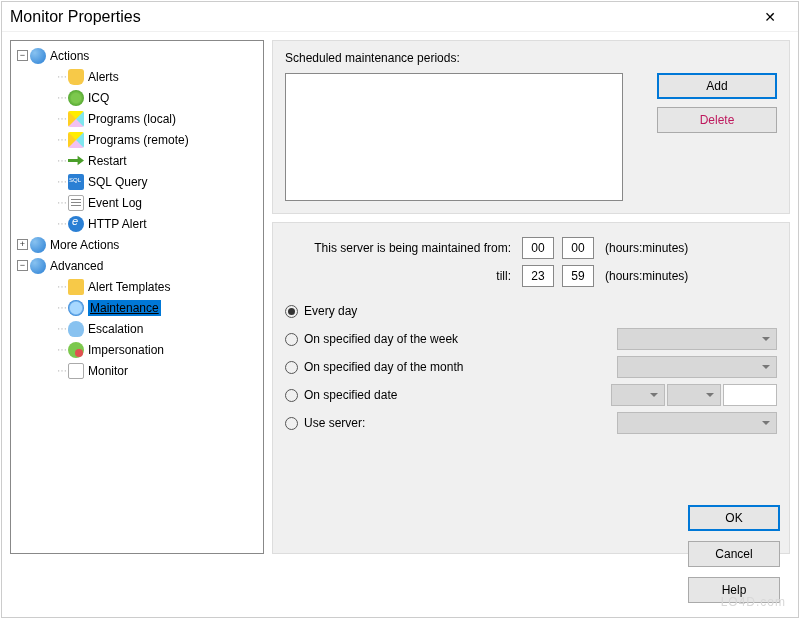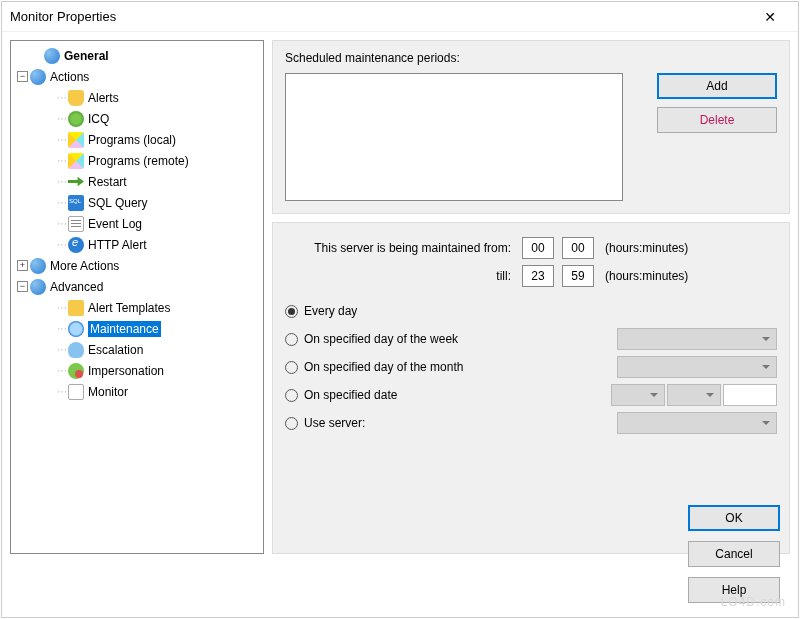--- a/index.html
+++ b/index.html
@@ -1,19 +1,19 @@
 <!DOCTYPE html>
 <html><head>
 <meta charset="utf-8">
 <style>
 * { box-sizing: border-box; font-family: "Segoe UI", Tahoma, sans-serif; font-size: 12px; }
 body { margin: 0; background: #fff; width: 800px; height: 619px; overflow: hidden; }
 .outer { border: 1px solid #ccc; width: 798px; height: 617px; margin: 1px 0 0 1px; position: relative; background: #fff; }
 .titlebar { height: 30px; display: flex; align-items: center; padding: 0 8px; border-bottom: 1px solid #f0f0f0; }
-.titlebar .title { font-size: 13px; }
+.titlebar .title { font-size: 16px; }
 .titlebar .spacer { flex: 1; }
 .close-x { width: 40px; height: 28px; display: flex; align-items: center; justify-content: center; font-size: 14px; }
 .body { display: flex; padding: 8px; gap: 8px; height: 530px; }
 .tree-panel { width: 254px; border: 1px solid #888; background: #fff; padding: 4px 2px; overflow: hidden; }
 .tree { list-style: none; margin: 0; padding: 0; }
 .tree li { display: flex; align-items: center; height: 21px; padding-left: 4px; white-space: nowrap; }
 .tree .exp { width: 11px; height: 11px; border: 1px solid #888; display: inline-flex; align-items: center; justify-content: center; font-size: 9px; line-height: 9px; margin-right: 2px; background: #fff; color: #333; }
 .tree .noexp { width: 13px; display: inline-block; }
 .tree .indent1 { padding-left: 18px; }
 .tree .indent2 { padding-left: 44px; }
@@ -31,21 +31,21 @@
 .icon-ie { background: #2a7fd4; border-radius: 50%; }
 .icon-ie::after { content: "e"; color: #fff; position: absolute; left: 4px; top: -1px; font-style: italic; font-size: 11px; }
 .icon-temp { background: #f7c948; border-radius: 2px; }
 .icon-clock { background: radial-gradient(circle at 50% 50%, #a8d8ff 50%, #2a7fd4 70%); border-radius: 50%; }
 .icon-esc { background: #88c2f0; border-radius: 50% 50% 40% 40%; }
 .icon-imp { background: #7cc84d; border-radius: 50%; }
 .icon-imp::after { content: ""; position: absolute; left: 7px; top: 7px; width: 8px; height: 8px; background: #e05050; border-radius: 50%; }
 .icon-com { background: #fff; border: 1px solid #aaa; border-radius: 2px; }
 .label { cursor: default; }
 .bold { font-weight: bold; }
-.selected .label { background: #0078d7; color: #ffffff; padding: 1px 2px; }
+.selected .label { background: #0078d7; color: #000000; padding: 1px 2px; text-decoration: underline; }
 .right-panel { flex: 1; display: flex; flex-direction: column; gap: 8px; }
 .group { border: 1px solid #ddd; background: #f0f0f0; padding: 10px 12px; }
 .group1 { height: 174px; position: relative; }
 .group1 .listbox { position: absolute; left: 12px; top: 32px; width: 338px; height: 128px; border: 1px solid #888; background: #fff; }
 .group1 .lbl { position: absolute; left: 12px; top: 10px; }
 .group1 .btns { position: absolute; right: 12px; top: 32px; width: 120px; }
 .btn { width: 120px; height: 26px; border: 1px solid #aaa; background: #e6e6e6; display: flex; align-items: center; justify-content: center; margin-bottom: 8px; cursor: pointer; }
 .btn.primary { border: 2px solid #0078d7; background: #e6e6e6; }
 .btn.disabled { color: #be185d; }
 .group2 { flex: 1; position: relative; padding: 14px 12px; }
@@ -73,25 +73,20 @@
   <div class="titlebar">
     <span class="title">Monitor Properties</span>
     <span class="spacer"></span>
     <div class="close-x">✕</div>
   </div>
 
   <div class="body">
 
     <div class="tree-panel">
       <ul class="tree">
-        <li class="indent1">
-          <span class="noexp"></span>
-            <span class="icon icon-blue"></span>
-          <span class="label bold">General</span>
-        </li>
         <li>
           <span class="exp">−</span>
           <span class="icon icon-blue"></span>
           <span class="label">Actions</span>
         </li>
         <li class="indent2">
             <span class="dots">⋯</span>
             <span class="icon icon-bell"></span>
             <span class="label">Alerts</span>
           </li>

